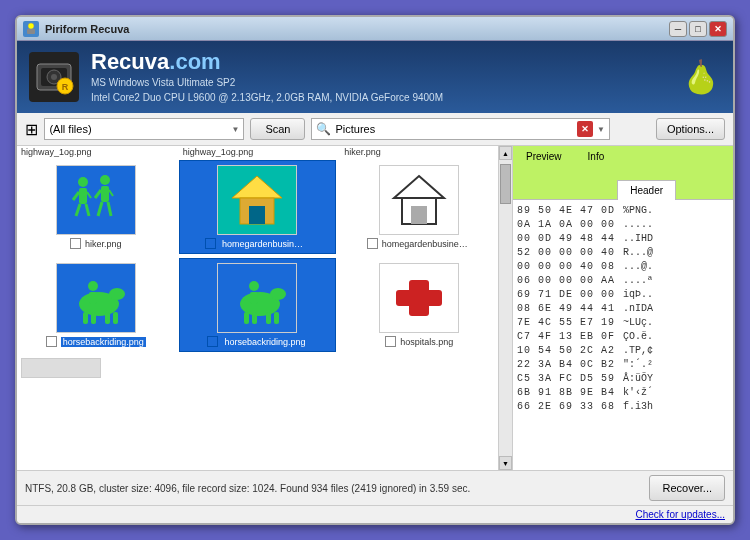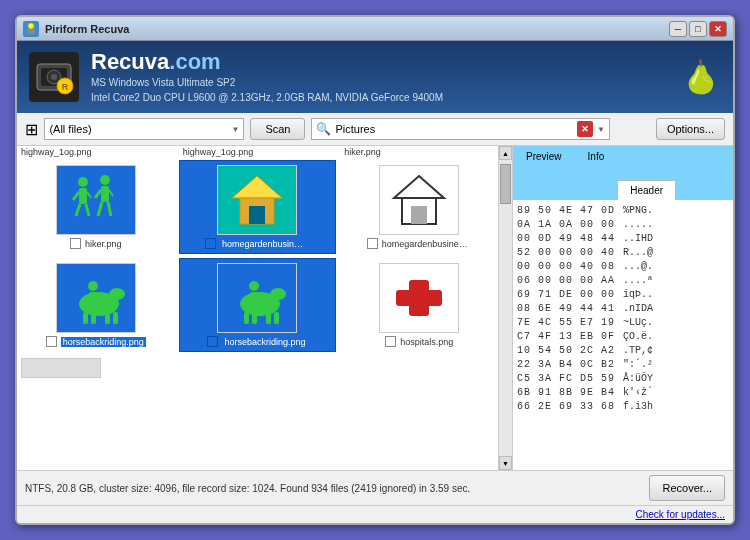--- a/index.html
+++ b/index.html
@@ -248,21 +248,21 @@
 
     
     .right-panel {
       width: 220px;
       display: flex;
       flex-direction: column;
       background: white;
     }
     .panel-tabs {
       display: flex;
-      background: #7dd3fc;
+      background: #bef264;
       border-bottom: 1px solid #bbb;
     }
     .panel-tab {
       padding: 4px 12px;
       font-size: 10px;
       cursor: pointer;
       border: 1px solid transparent;
       border-bottom: none;
     }
     .panel-tab.active {

